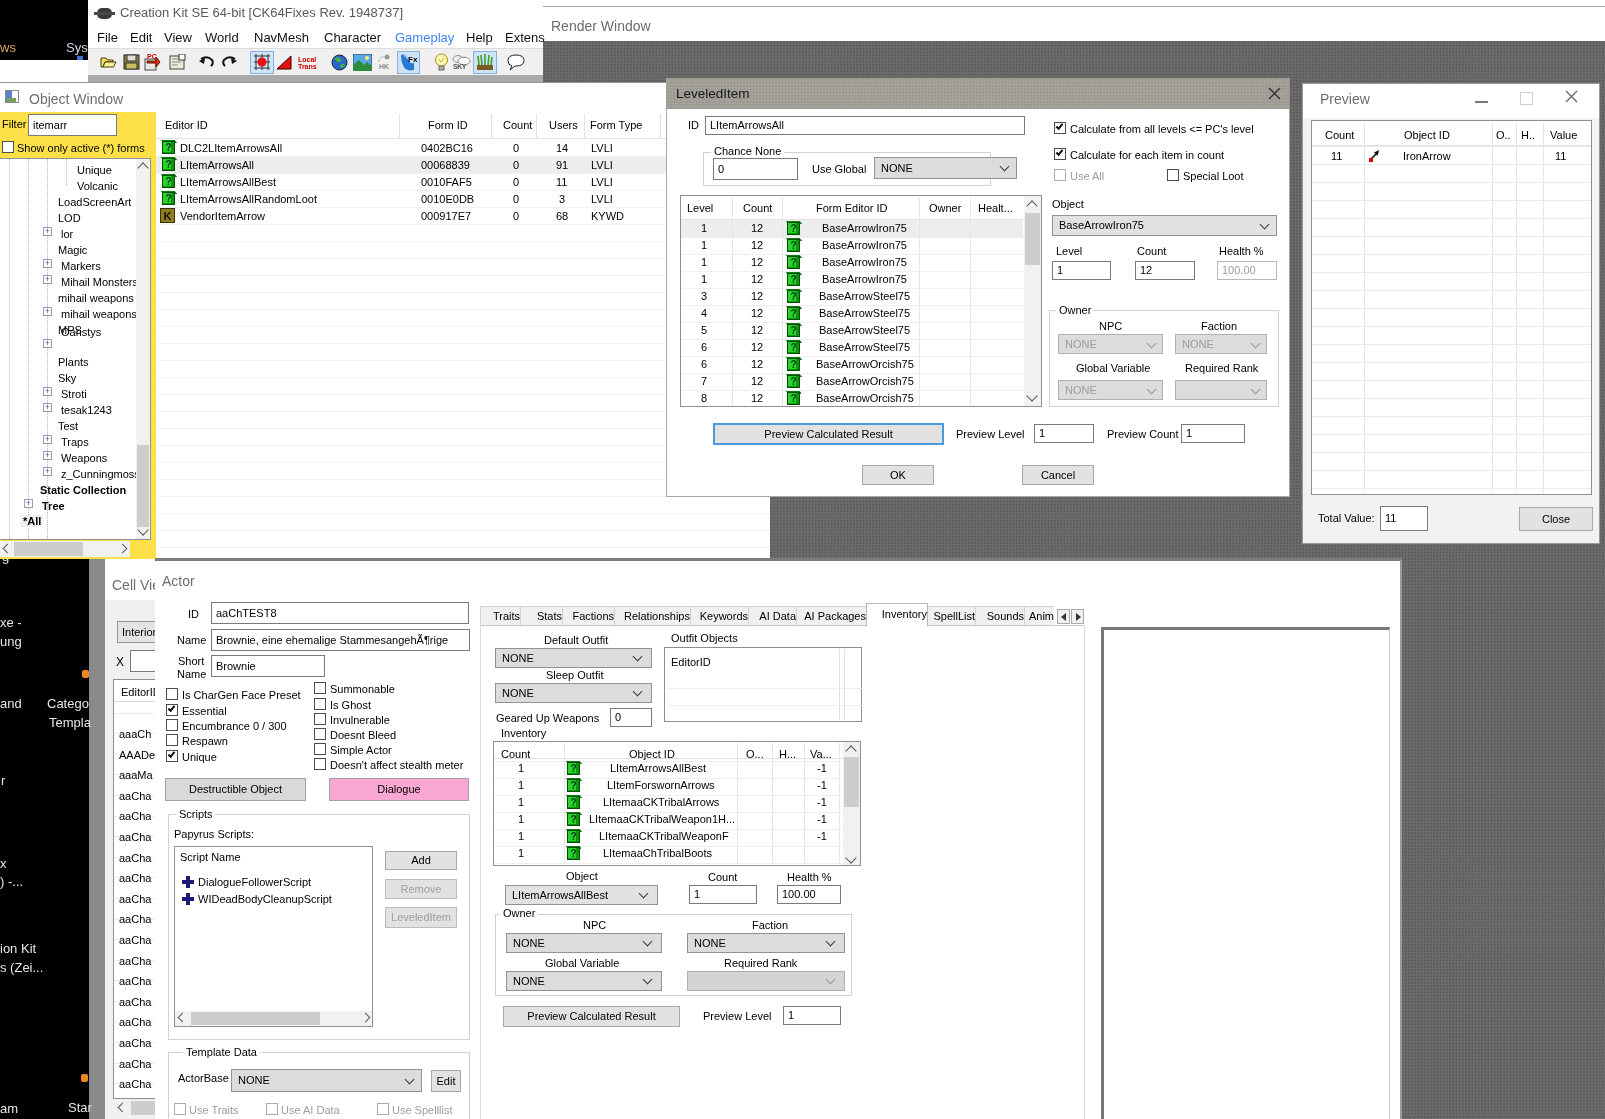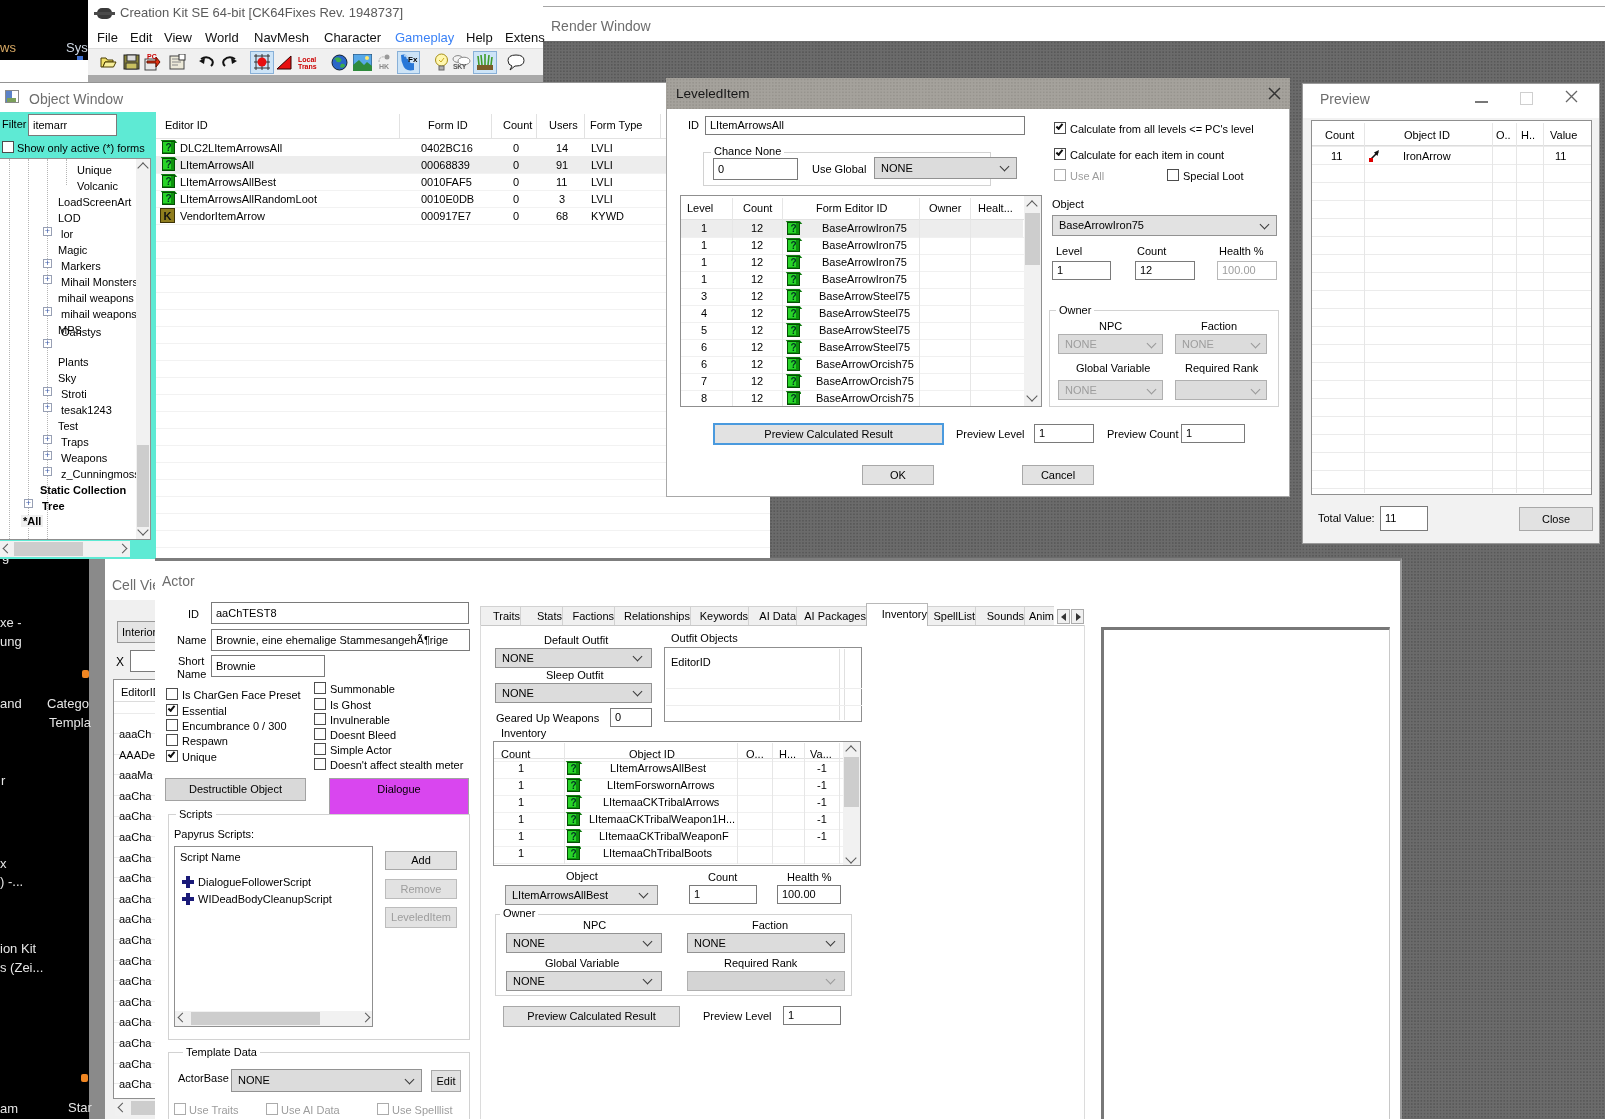--- a/index.html
+++ b/index.html
@@ -151,21 +151,21 @@
  <svg style="left:388px;top:4px" width="18" height="18">
         <rect x="1" y="12" width="16" height="5" fill="#7a5c28"></rect>
         <path d="M3 12 L2 3 M6 12 L5 2 M9 12 L9 1 M12 12 L13 2 M15 12 L16 4" stroke="#3f9c28" stroke-width="1.6"></path>
       </svg>
  <svg style="left:419px;top:5px" width="18" height="17">
         <path d="M9 1 Q17 1 17 6.5 Q17 12 9 12 L8 12 L3 16 L5 12 Q1 11 1 6.5 Q1 1 9 1 Z" fill="#fff" stroke="#222"></path>
       </svg>
 </div>
 <div style="left:88px;top:75px;width:455px;height:7px;background:#a9a9a9"></div>
 
-<div id="ow" style="left:0;top:82px;width:770px;height:477px;background:#5eead4">
+<div id="ow" style="left:0;top:82px;width:770px;height:477px;background:#fde047">
  <div style="left:0;top:0;width:770px;height:1px;background:#949494"></div>
  <div style="left:0;top:1px;width:770px;height:29px;background:#fff"></div>
  <div style="left:5px;top:8px;width:14px;height:13px;background:#fff;border:1px solid #8a8a8a"></div>
  <div style="left:6px;top:9px;width:6px;height:11px;background:#5b82c8"></div>
  <div style="left:7px;top:16px;width:9px;height:4px;background:#7ba05a"></div>
  <div class="tt" style="left:29px;top:9px">Object Window</div>
  <div class="nw" style="left:2px;top:36px">Filter</div>
  <div class="tb" style="left:28px;top:32px;width:89px;height:22px;line-height:20px">itemarr</div>
  <div class="cb" style="left:2px;top:59px"></div>
  <div class="nw" style="left:17px;top:60px">Show only active (*) forms</div>
@@ -340,21 +340,21 @@
       <div class="nw" style="left:175px;top:138px">Is Ghost</div>
  <div class="cb" style="left:159px;top:152px"></div>
       <div class="nw" style="left:175px;top:153px">Invulnerable</div>
  <div class="cb" style="left:159px;top:167px"></div>
       <div class="nw" style="left:175px;top:168px">Doesnt Bleed</div>
  <div class="cb" style="left:159px;top:182px"></div>
       <div class="nw" style="left:175px;top:183px">Simple Actor</div>
  <div class="cb" style="left:159px;top:197px"></div>
       <div class="nw" style="left:175px;top:198px">Doesn't affect stealth meter</div>
  <div class="btn" style="left:10px;top:217px;width:141px;height:23px;line-height:21px;background:#d9d9d9;border-color:#a2a2a2">Destructible Object</div>
- <div class="btn" style="left:174px;top:217px;width:140px;height:37px;line-height:21px;background:#d946ef;border-color:#a2a2a2">Dialogue</div>
+ <div class="btn" style="left:174px;top:217px;width:140px;height:23px;line-height:21px;background:#f9a8d4;border-color:#a2a2a2">Dialogue</div>
  <div class="gb" style="left:13px;top:253px;width:302px;height:226px"></div>
  <div class="nw" style="left:21px;top:247px;background:#fff;padding:0 3px">Scripts</div>
  <div class="nw" style="left:19px;top:267px">Papyrus Scripts:</div>
  <div style="left:19px;top:285px;width:199px;height:181px;border:1px solid #8f8f8f;background:#fff"></div>
  <div class="nw" style="left:25px;top:290px">Script Name</div>
  <svg style="left:27px;top:315px" width="12" height="12">
         <path d="M4 0 H8 V4 H12 V8 H8 V12 H4 V8 H0 V4 H4 Z" fill="#1a1a78"></path>
       </svg>
  <div class="nw" style="left:43px;top:315px">DialogueFollowerScript</div>
  <svg style="left:27px;top:332px" width="12" height="12">

